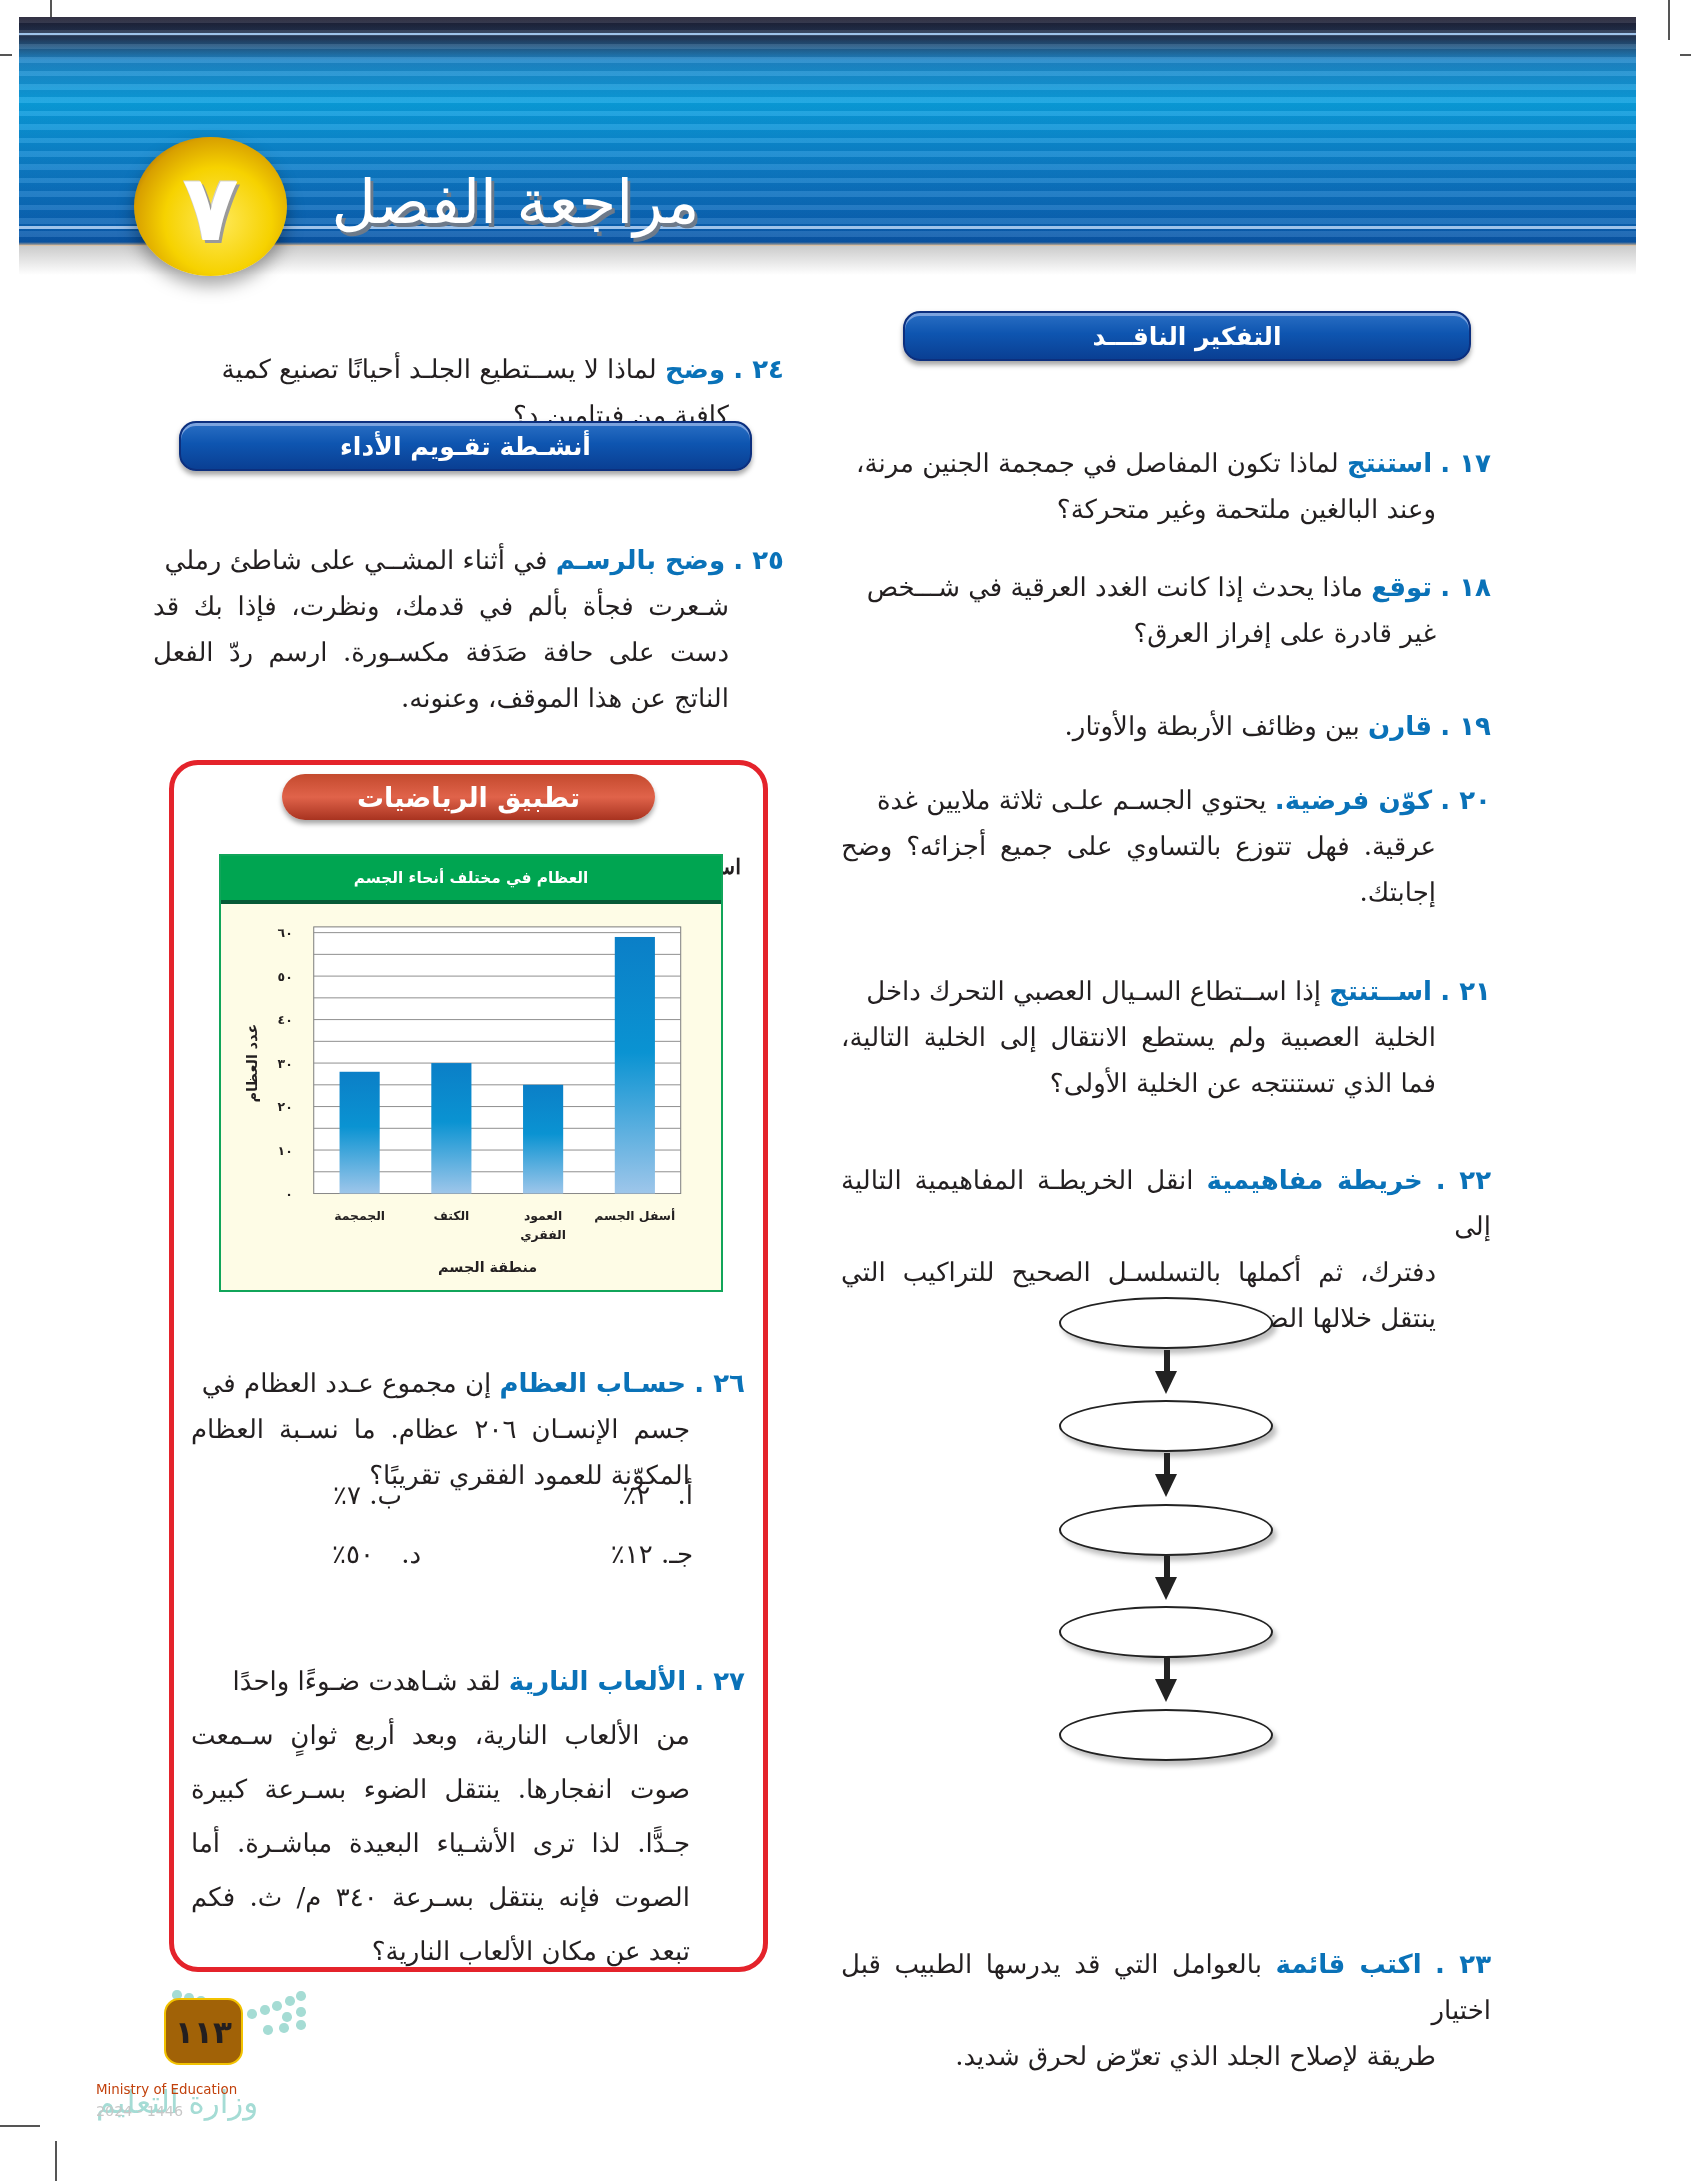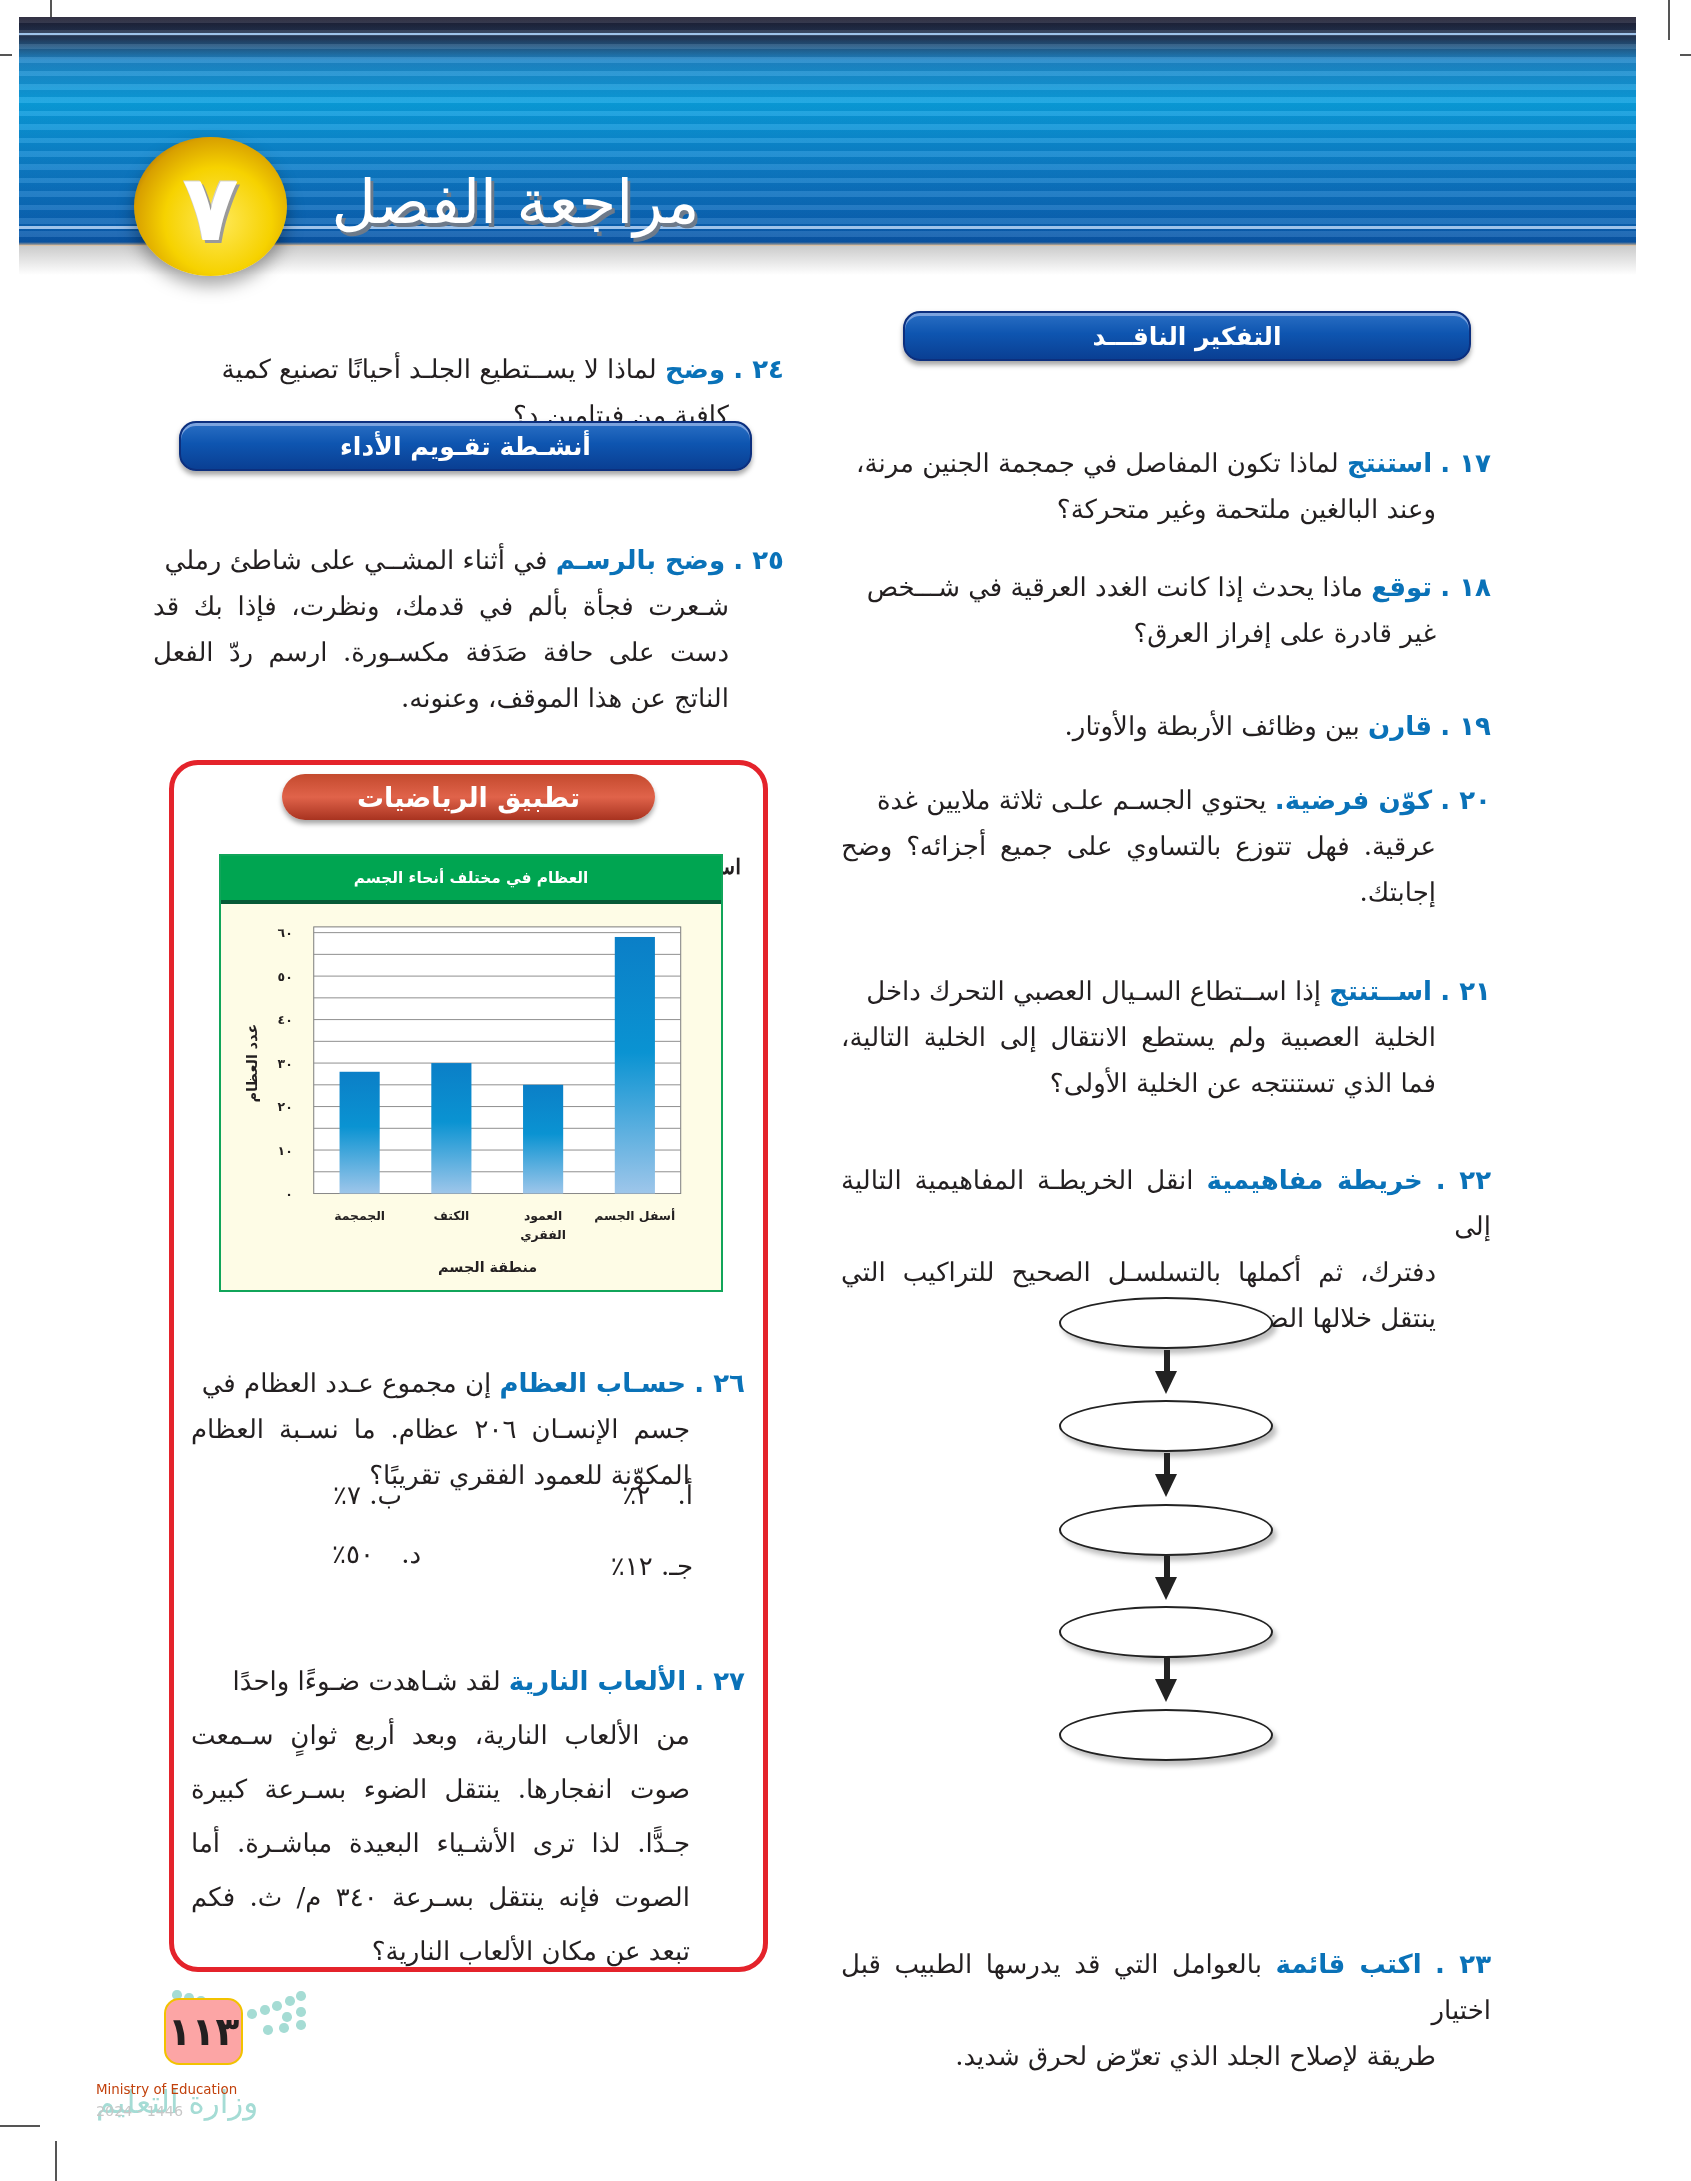--- a/index.html
+++ b/index.html
@@ -44,22 +44,22 @@
   .chart-title { position:absolute; left:0; top:0; width:100%; height:44px; background:#00a551; border-bottom:4.8px solid #065a36;
     color:#ffffff; font-weight:bold; font-size:15.3px; display:flex; align-items:center; justify-content:center; direction:rtl; }
   .choices { position:absolute; direction:rtl; font-size:26px; font-family:"DejaVu Serif", serif; }
   
   .ellipse { position:absolute; width:214px; height:52px; border:2.9px solid #222; border-radius:50%; background:#ffffff;
     box-shadow:3.8px 4.8px 5.7px rgba(0,0,0,0.25); box-sizing:border-box; }
   .arrow { position:absolute; width:5.7px; background:#222; }
   .arrow::after { content:""; position:absolute; left:-8.6px; bottom:-13.4px; border-left:11.5px solid transparent;
     border-right:11.5px solid transparent; border-top:23px solid #222; }
   
-  .page-num { position:absolute; left:164px; top:1998px; width:75px; height:63px; background:#fca5a5; border:2.9px solid #f2c200;
-    border-radius:15.3px; display:flex; align-items:center; justify-content:center; font-size:39px; font-weight:bold; color:#231f20; }
+  .page-num { position:absolute; left:164px; top:1998px; width:75px; height:63px; background:#a16207; border:2.9px solid #f2c200;
+    border-radius:15.3px; display:flex; align-items:center; justify-content:center; font-size:31px; font-weight:bold; color:#231f20; }
   .dots { position:absolute; width:9.6px; height:9.6px; border-radius:50%; background:#8fd3c9; opacity:0.8; }
   .ministry-ar { position:absolute; left:96px; top:2055px; font-size:31px; color:#a5dcd5; direction:rtl;margin-top:29px; }
   .ministry-en { position:absolute; left:96px; top:2082px; font-size:13.4px; color:#c2410c; }
   .ministry-year { position:absolute; left:96px; top:2103px; font-size:14.3px; color:#c7c7c7; }
 </style>
 </head>
 <body>
 
 <div class="crop" style="left:50px;top:0;width:1.9px;height:40px;"></div>
 <div class="crop" style="left:0;top:54px;width:11.5px;height:1.9px;"></div>
@@ -218,21 +218,21 @@
 </div>
 
 <div class="choices" style="left:540px;top:1480px;width:153px;">
   <span>أ.</span>
   <span style="padding-right:19px;">٢٪</span>
 </div>
 <div class="choices" style="left:287px;top:1480px;width:115px;">
   <span>ب.</span>
   <span>٧٪</span>
 </div>
-<div class="choices" style="left:540px;top:1539px;width:153px;margin-top:12px;">
+<div class="choices" style="left:540px;top:1539px;width:153px;">
   <span>جـ.</span>
   <span>١٢٪</span>
 </div>
 <div class="choices" style="left:287px;top:1539px;width:134px;">
   <span>د.</span>
   <span style="padding-right:19px;">٥٠٪</span>
 </div>
 
 <div class="q" style="left:191px;top:1606px;width:554px;line-height:54px;">
   <span class="num">٢٧ .</span>

